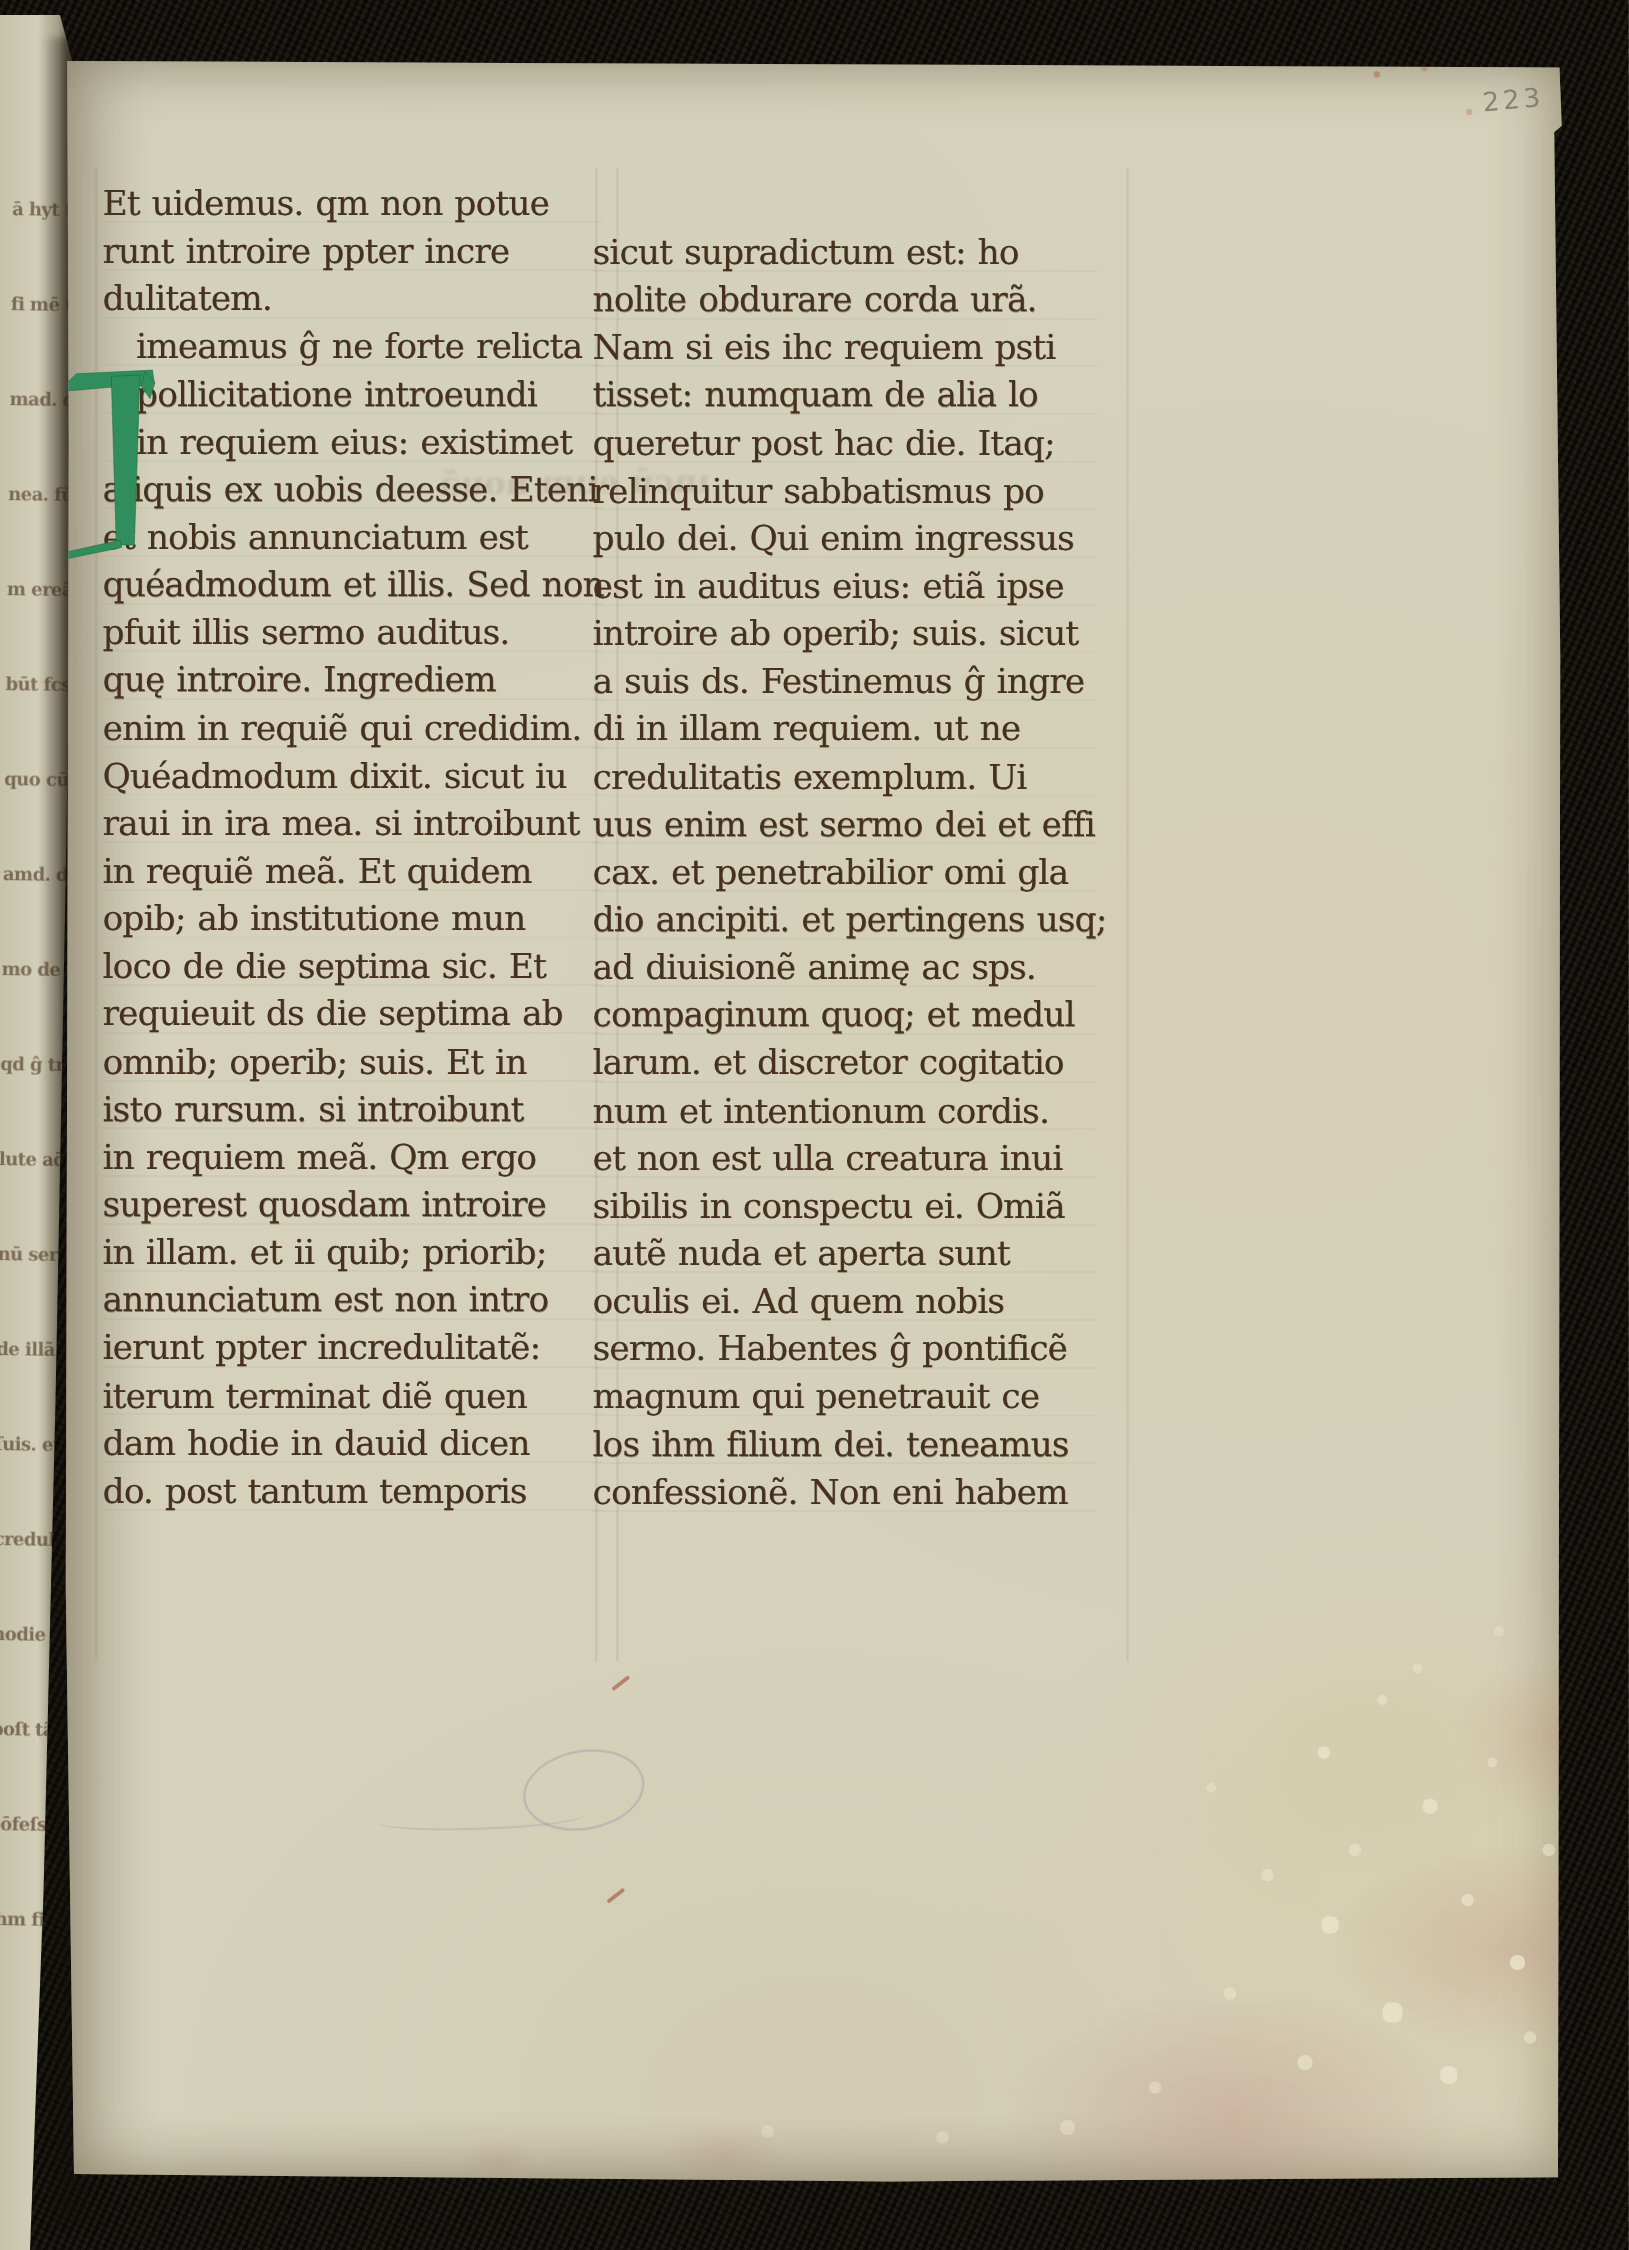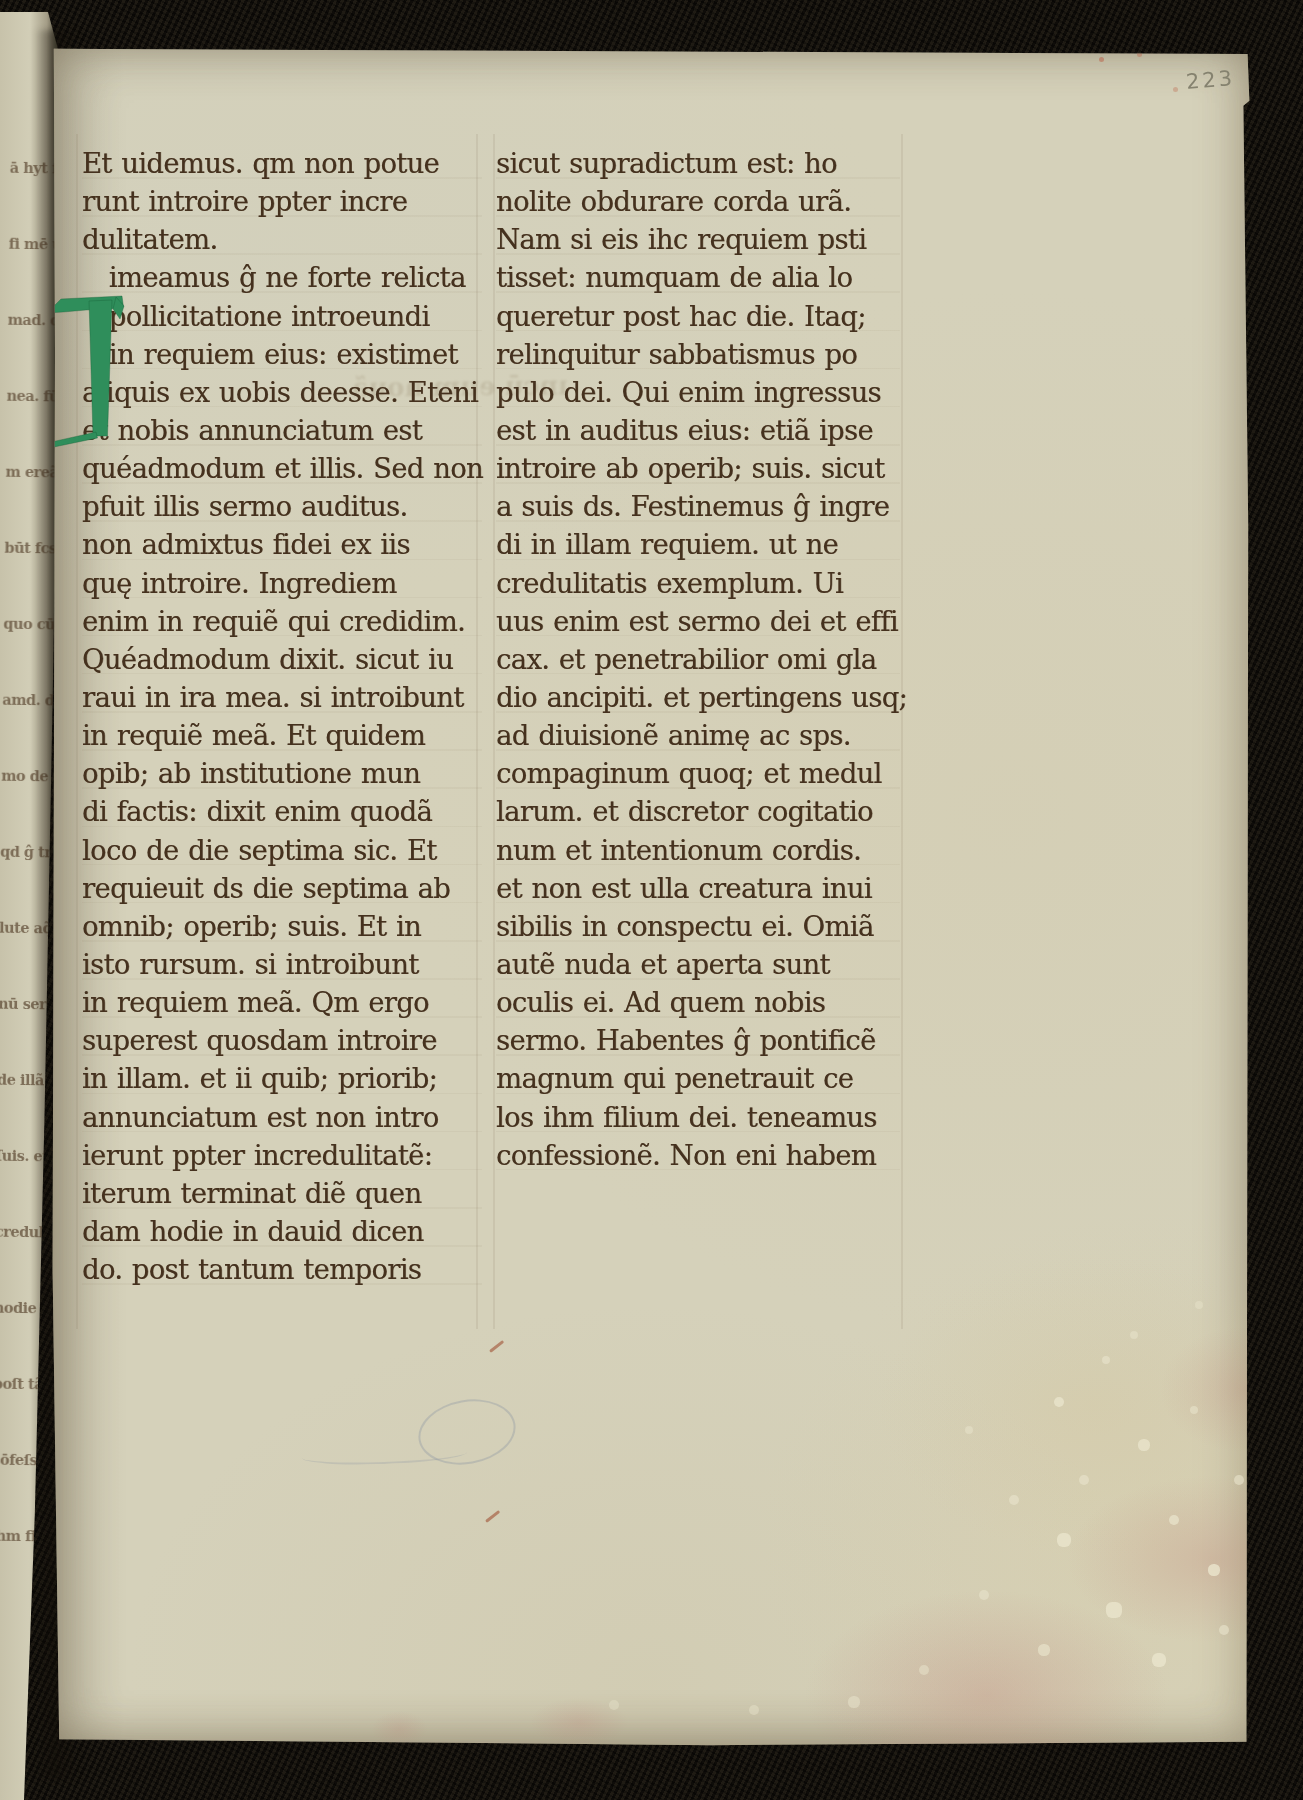--- a/index.html
+++ b/index.html
@@ -83,21 +83,21 @@
   }
   
   .ms-col{
     position:absolute;top:96px;color:#45311e;
     font-size:27.5px;font-weight:400;letter-spacing:-.7px;word-spacing:1.5px;
     text-shadow:.4px .3px 0 rgba(69,49,30,.5);
     background:repeating-linear-gradient(to bottom, transparent 0, transparent 33px, rgba(115,95,65,.06) 33px, rgba(115,95,65,.06) 34.5px, transparent 34.5px, transparent 38.15px);
   }
   .ms-col .line{height:38.15px;line-height:38.15px;white-space:nowrap;}
   .col-left{left:30px;width:400px;}
-  .col-right{left:444px;width:404px;}
+  .col-right{left:422px;width:404px;margin-top:39px;}
   
   .initialT{position:absolute;left:-6px;top:238px;width:82px;height:164px;}
   
   .ghost{
     position:absolute;left:216px;top:324px;width:300px;height:42px;
     font-size:26px;font-weight:700;color:#6b5636;opacity:.15;
     transform:scaleX(-1) rotate(.6deg);filter:blur(1.1px);white-space:nowrap;
   }
   
   .bluecircle{position:absolute;left:366px;top:1352px;width:94px;height:60px;border:2.5px solid rgba(95,115,150,.22);border-radius:50%;transform:rotate(-10deg);}
@@ -153,28 +153,26 @@
       <div class="line">Et uidemus. qm non potue</div>
       <div class="line">runt introire ppter incre</div>
       <div class="line">dulitatem.</div>
       <div class="line"> imeamus ĝ ne forte relicta</div>
       <div class="line"> pollicitatione introeundi</div>
       <div class="line"> in requiem eius: existimet</div>
       <div class="line">aliquis ex uobis deesse. Eteni</div>
       <div class="line">et nobis annunciatum est</div>
       <div class="line">quéadmodum et illis. Sed non</div>
       <div class="line">pfuit illis sermo auditus.</div>
-      <div class="line">non admixtus fidei ex iis</div>
       <div class="line">quę introire. Ingrediem</div>
       <div class="line">enim in requiẽ qui credidim.</div>
       <div class="line">Quéadmodum dixit. sicut iu</div>
       <div class="line">raui in ira mea. si introibunt</div>
       <div class="line">in requiẽ meã. Et quidem</div>
       <div class="line">opib; ab institutione mun</div>
-      <div class="line">di factis: dixit enim quodã</div>
       <div class="line">loco de die septima sic. Et</div>
       <div class="line">requieuit ds die septima ab</div>
       <div class="line">omnib; operib; suis. Et in</div>
       <div class="line">isto rursum. si introibunt</div>
       <div class="line">in requiem meã. Qm ergo</div>
       <div class="line">superest quosdam introire</div>
       <div class="line">in illam. et ii quib; priorib;</div>
       <div class="line">annunciatum est non intro</div>
       <div class="line">ierunt ppter incredulitatẽ:</div>
       <div class="line">iterum terminat diẽ quen</div>

